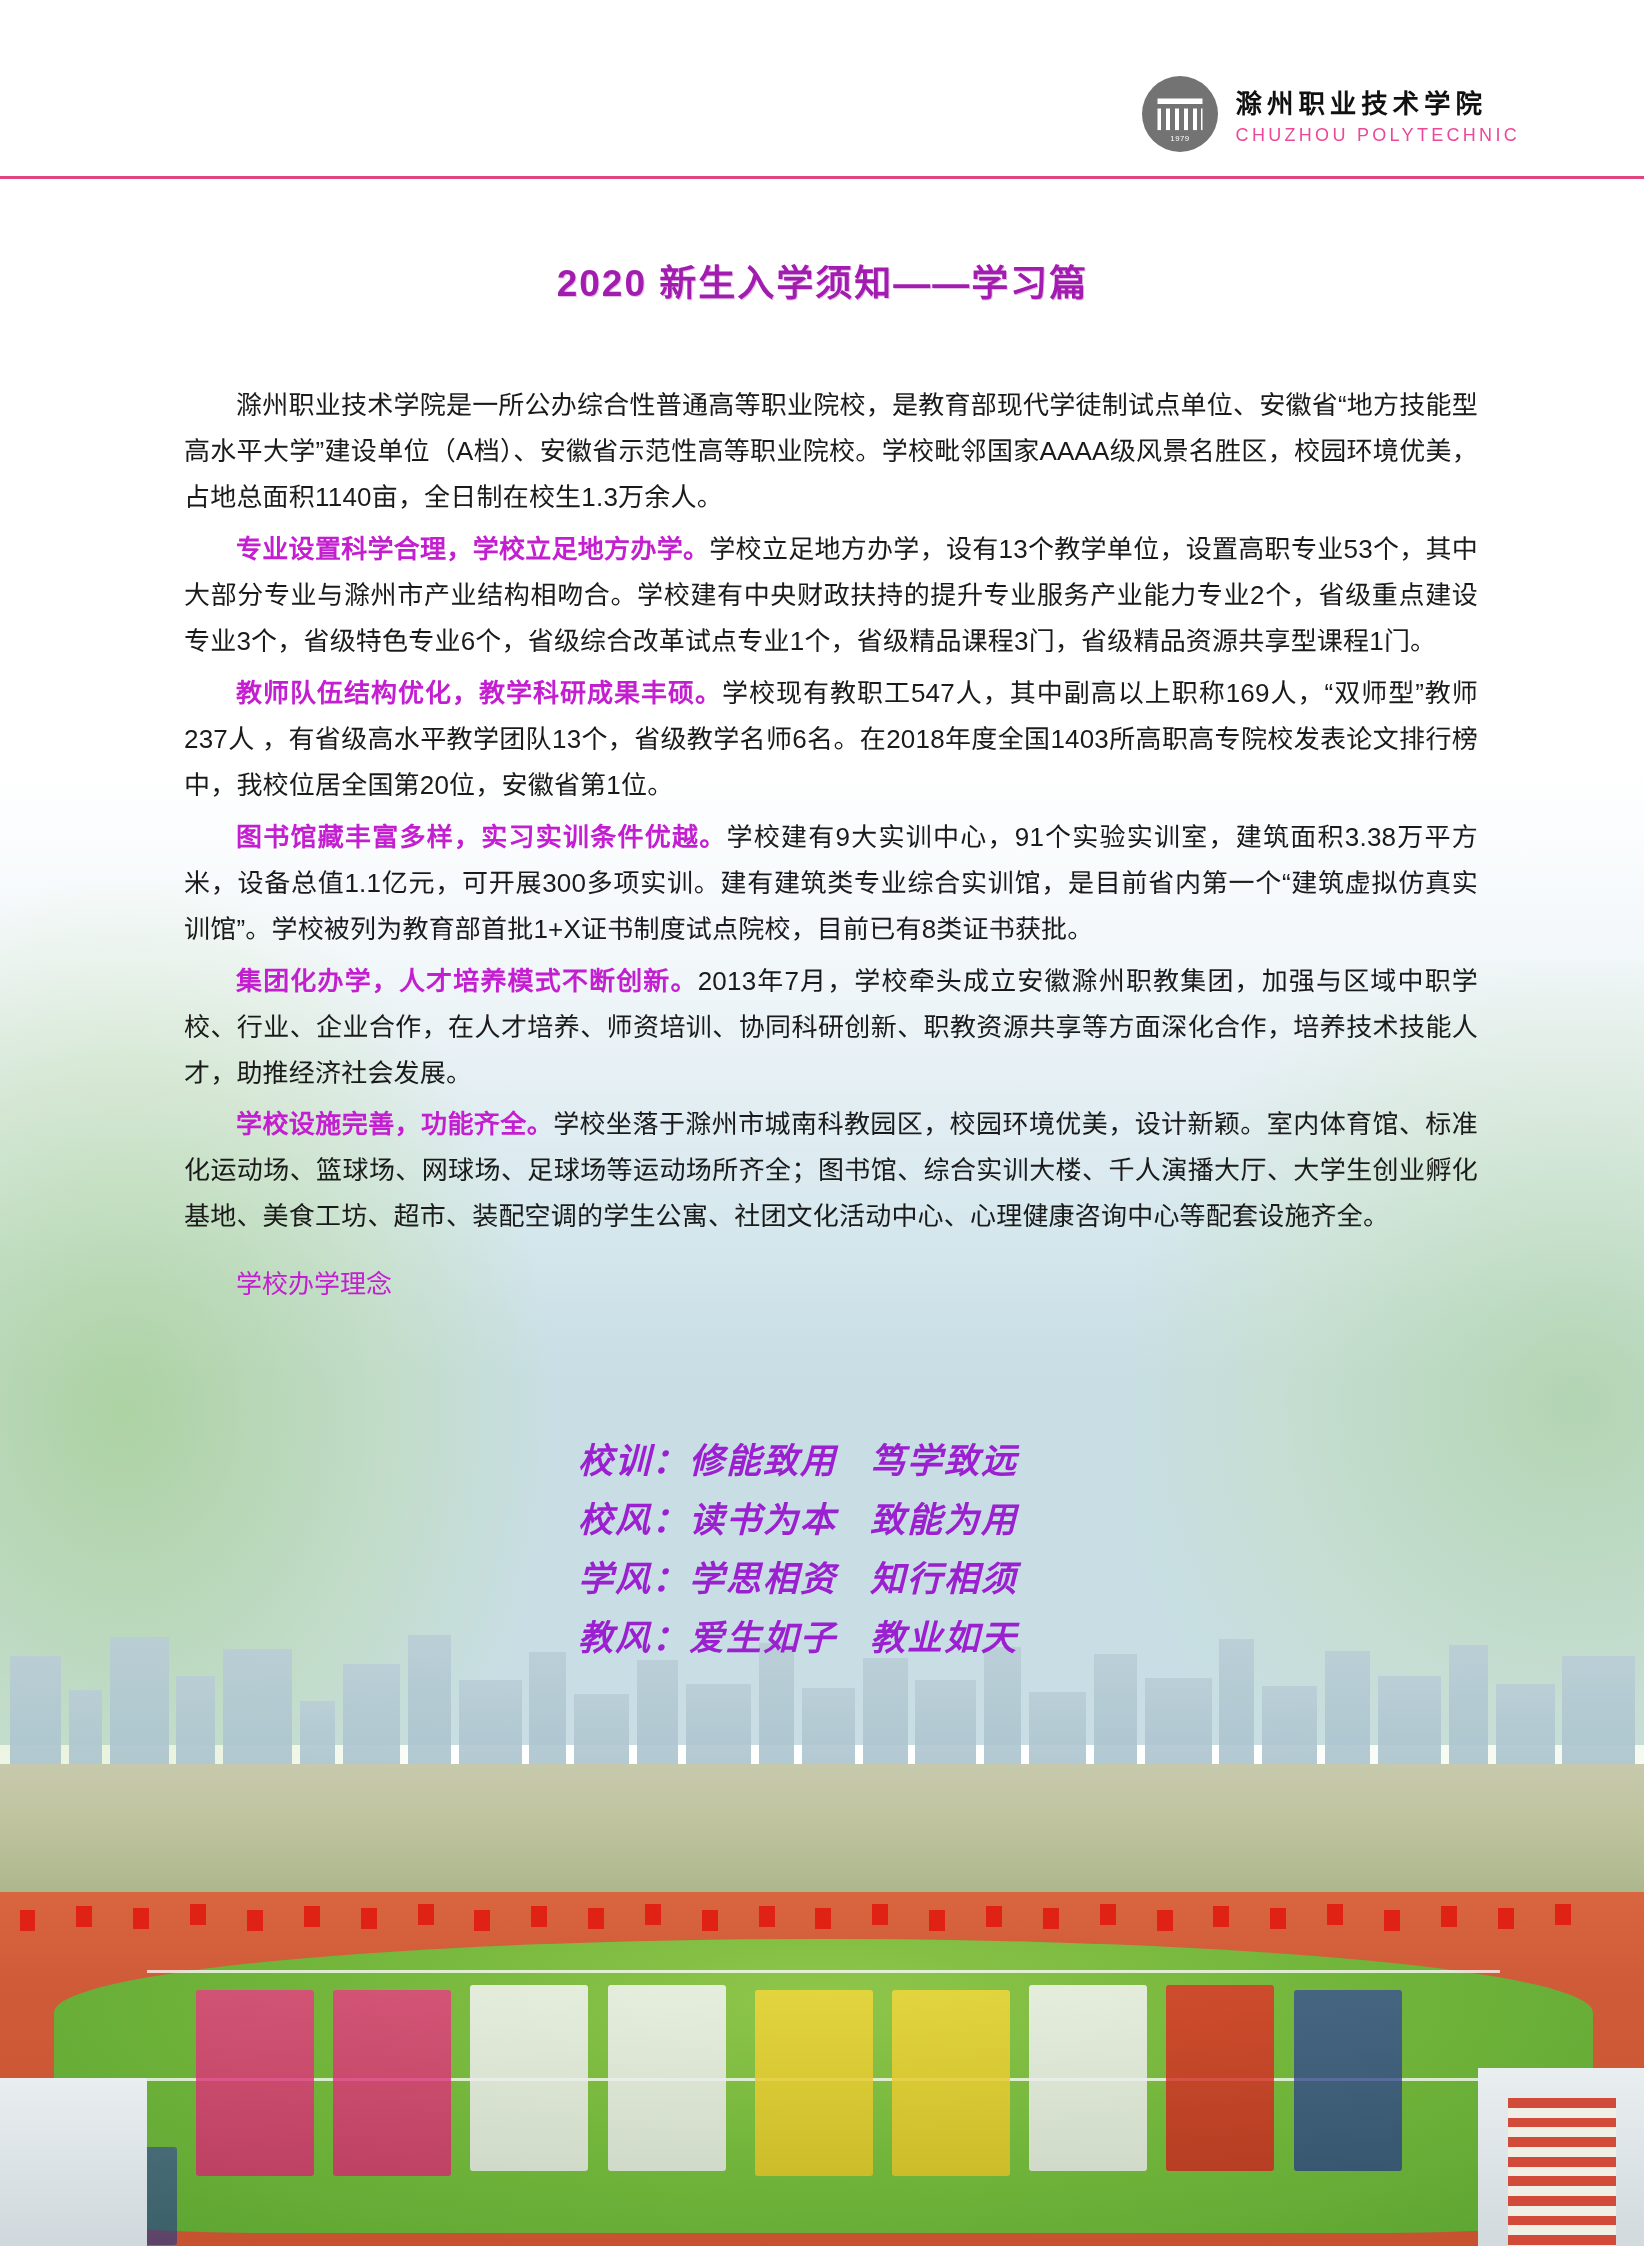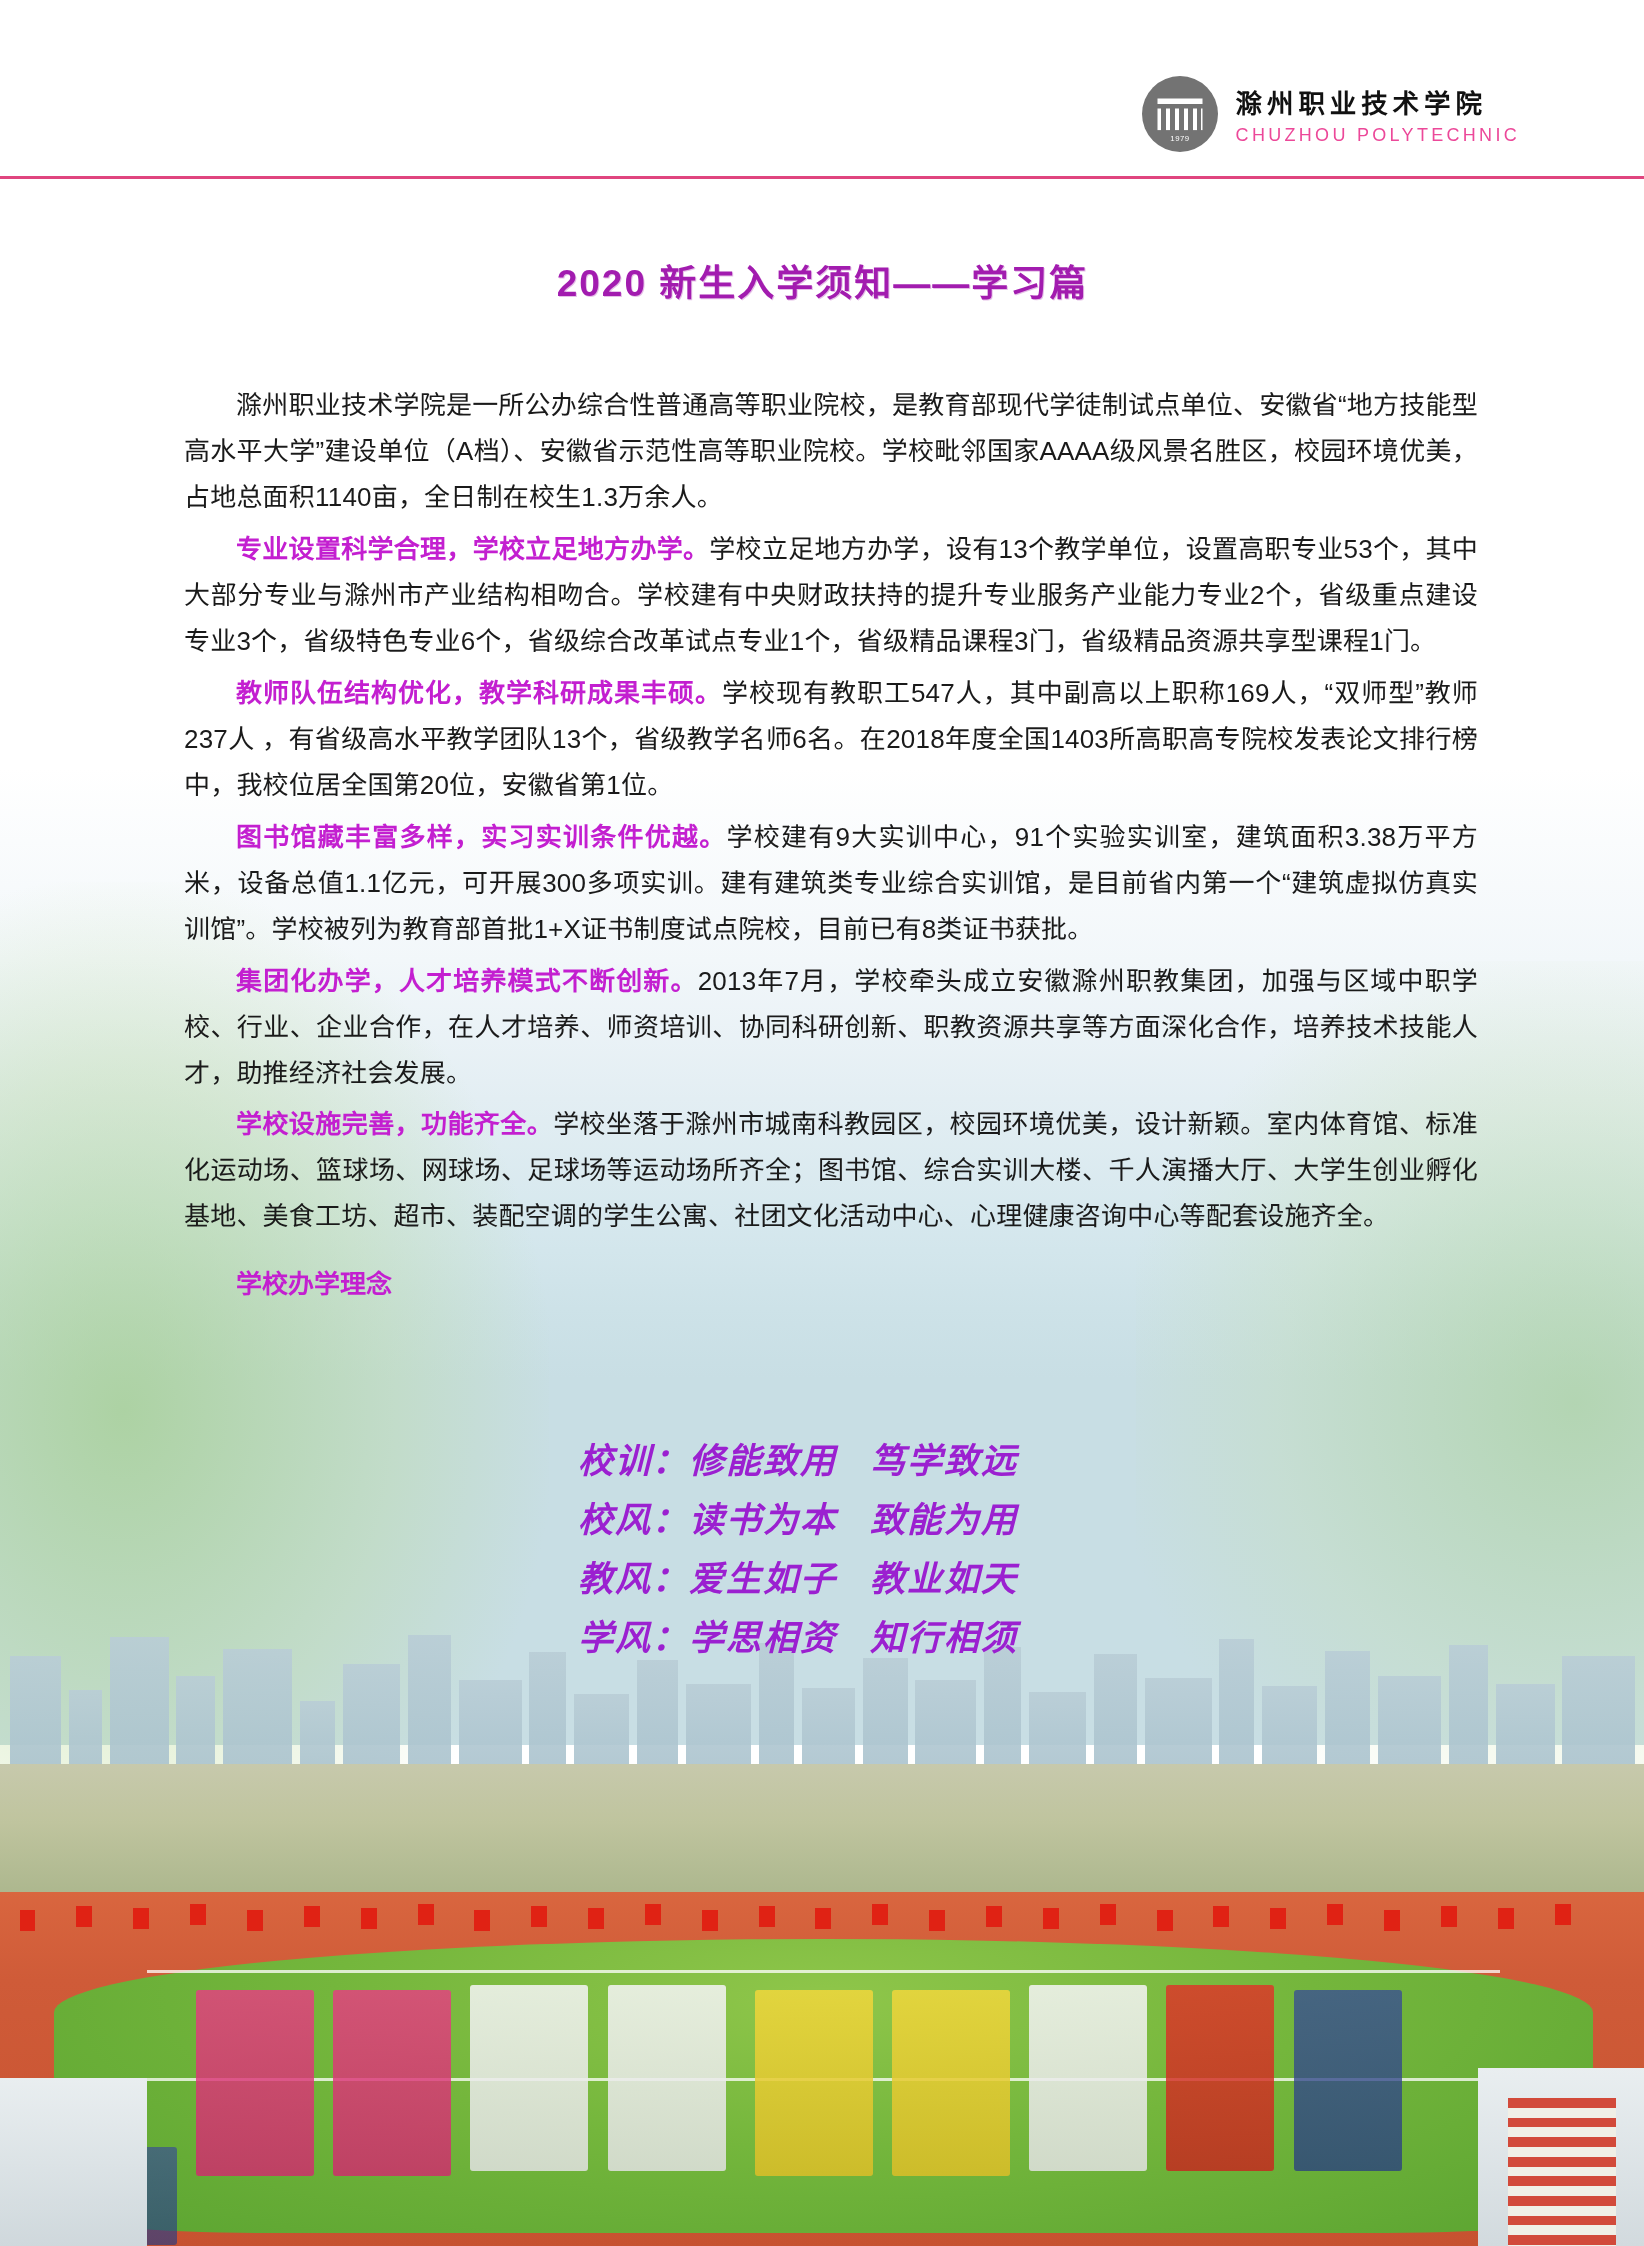--- a/index.html
+++ b/index.html
@@ -243,21 +243,21 @@
     letter-spacing: 0.2px;
   }
   .lead {
     color: #c31fd0;
     font-weight: 700;
   }
   .motto-label {
     font-size: 26px;
     line-height: 46px;
     color: #c31fd0;
-    font-weight: 700;
+    font-weight: 400;
     text-indent: 2em;
     margin: 21.6px 0 0 0;
   }
 
   
   .mottos {
     position: absolute;
     left: 578px;
     top: 1431px;
     width: 686px;
@@ -410,21 +410,21 @@
   </div>
 
   <div class="mottos">
     <div class="motto-line">
       <span>校训：</span><span>修能致用</span><span class="gap"></span><span>笃学致远</span>
     </div>
     <div class="motto-line">
       <span>校风：</span><span>读书为本</span><span class="gap"></span><span>致能为用</span>
     </div>
     <div class="motto-line">
+      <span>学风：</span><span>学思相资</span><span class="gap"></span><span>知行相须</span>
+    </div>
+    <div class="motto-line">
       <span>教风：</span><span>爱生如子</span><span class="gap"></span><span>教业如天</span>
     </div>
-    <div class="motto-line">
-      <span>学风：</span><span>学思相资</span><span class="gap"></span><span>知行相须</span>
-    </div>
   </div>
 
 </div>
 
 
 </body></html>

